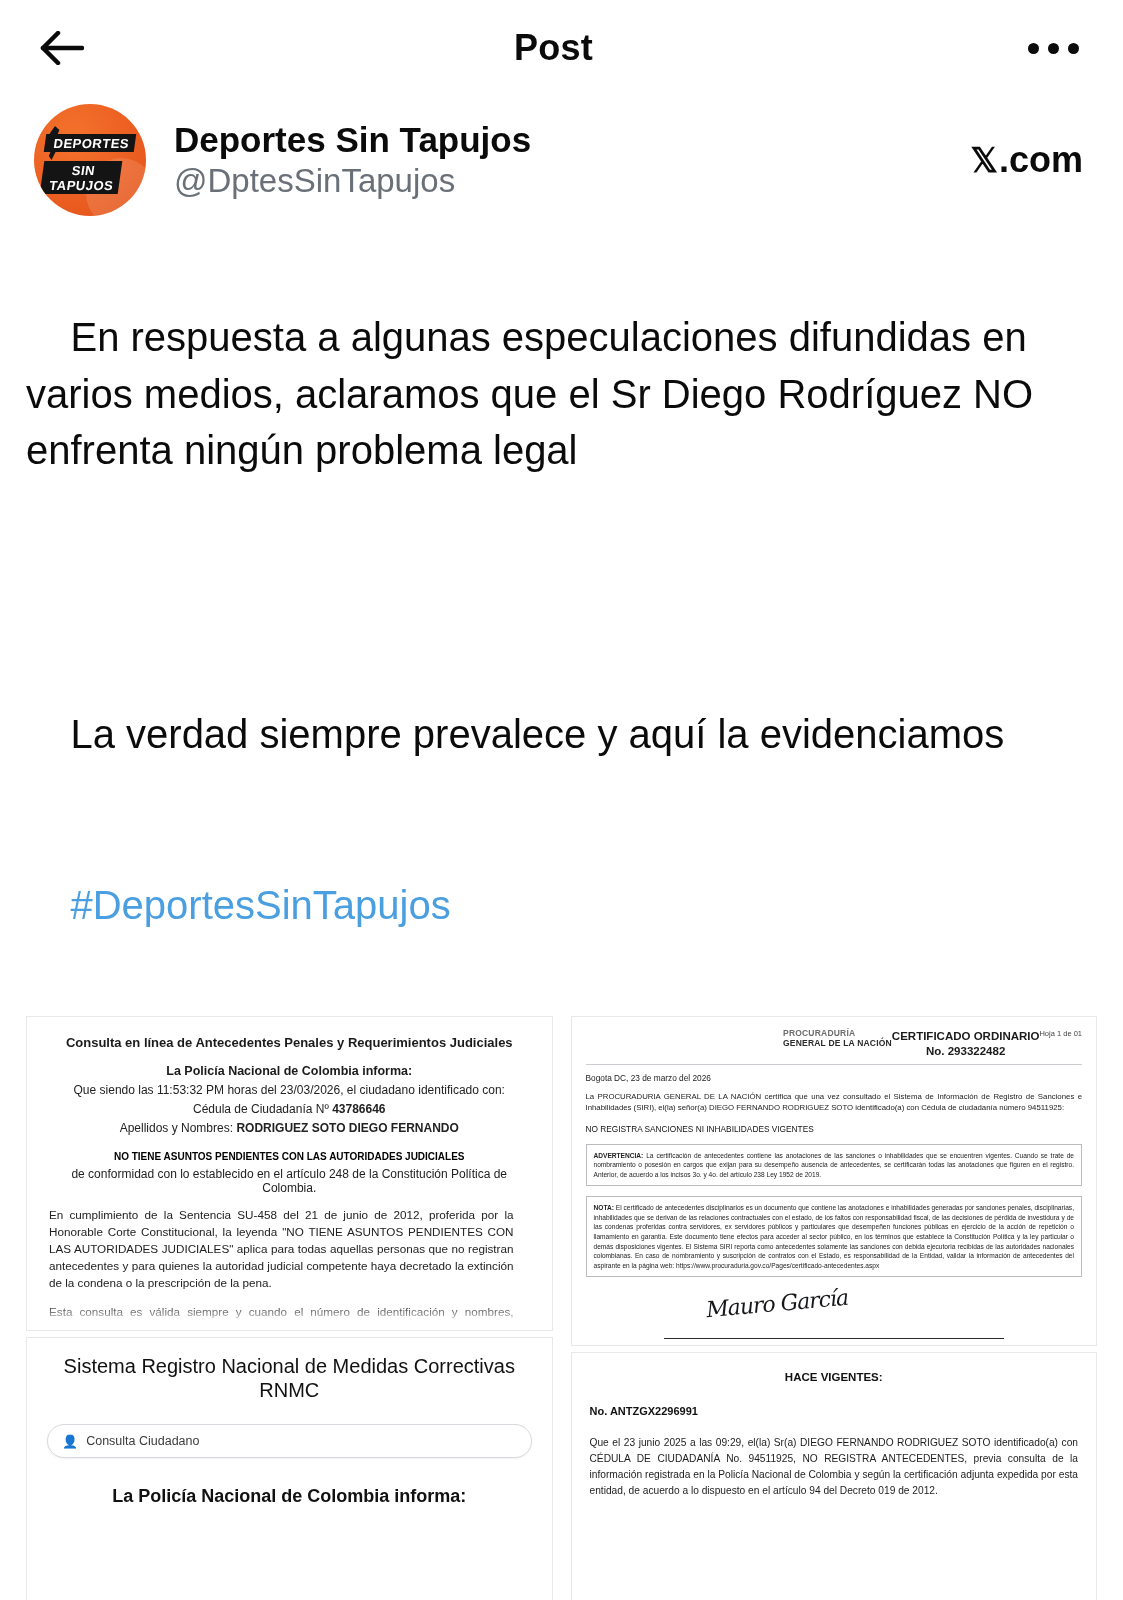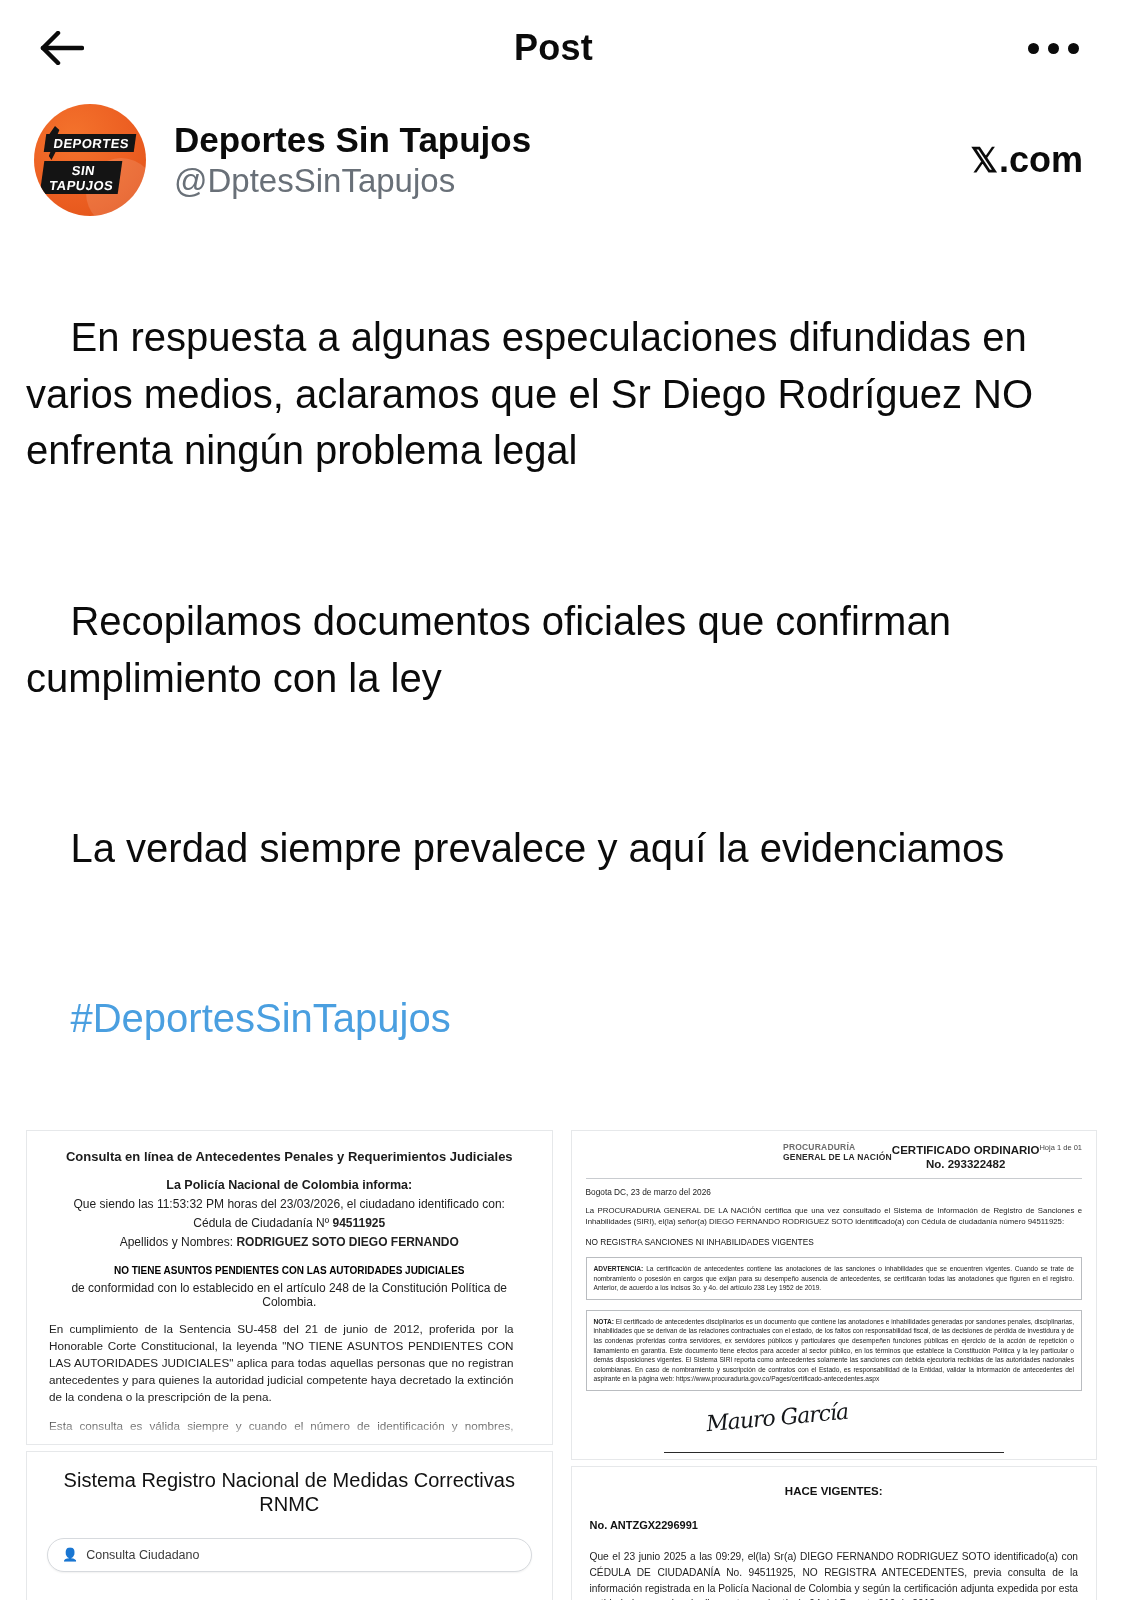--- a/index.html
+++ b/index.html
@@ -285,38 +285,37 @@
     </div>
     <div class="xcom">
       <span class="x-glyph">𝕏</span>
       <span>.com</span>
     </div>
   </div>
 
   <div class="post-text">
     <span>En respuesta a algunas especulaciones difundidas en varios medios, aclaramos que el Sr Diego Rodríguez NO enfrenta ningún problema legal</span>
     <br>
-    <span>Recopilamos documentos oficiales que confirman cumplimiento con la ley</span>
     <br>
     <span>La verdad siempre prevalece y aquí la evidenciamos</span>
     <br>
     <span class="hashtag">#DeportesSinTapujos</span>
   </div>
 
   <div class="media">
 
     <div class="media-col">
 
       <div class="doc doc-a">
         <div class="h1 t-center">Consulta en línea de Antecedentes Penales y Requerimientos Judiciales</div>
         <div class="h2 t-center">La Policía Nacional de Colombia informa:</div>
         <div class="line t-center">Que siendo las 11:53:32 PM horas del 23/03/2026, el ciudadano identificado con:</div>
         <div class="line t-center">
           <span>Cédula de Ciudadanía Nº</span>
-          <span class="bold">94511925</span>
+          <span class="bold">43786646</span>
         </div>
         <div class="line t-center">
           <span>Apellidos y Nombres:</span>
           <span class="bold">RODRIGUEZ SOTO DIEGO FERNANDO</span>
         </div>
         <div class="big-bold">NO TIENE ASUNTOS PENDIENTES CON LAS AUTORIDADES JUDICIALES</div>
         <div class="line t-center">de conformidad con lo establecido en el artículo 248 de la Constitución Política de Colombia.</div>
         <p class="just">En cumplimiento de la Sentencia SU-458 del 21 de junio de 2012, proferida por la Honorable Corte Constitucional, la leyenda "NO TIENE ASUNTOS PENDIENTES CON LAS AUTORIDADES JUDICIALES" aplica para todas aquellas personas que no registran antecedentes y para quienes la autoridad judicial competente haya decretado la extinción de la condena o la prescripción de la pena.</p>
         <p class="just">Esta consulta es válida siempre y cuando el número de identificación y nombres, correspondan con el documento de identidad registrado y solo aplica para el territorio colombiano de acuerdo</p>
         <div class="fade-bottom"></div>

